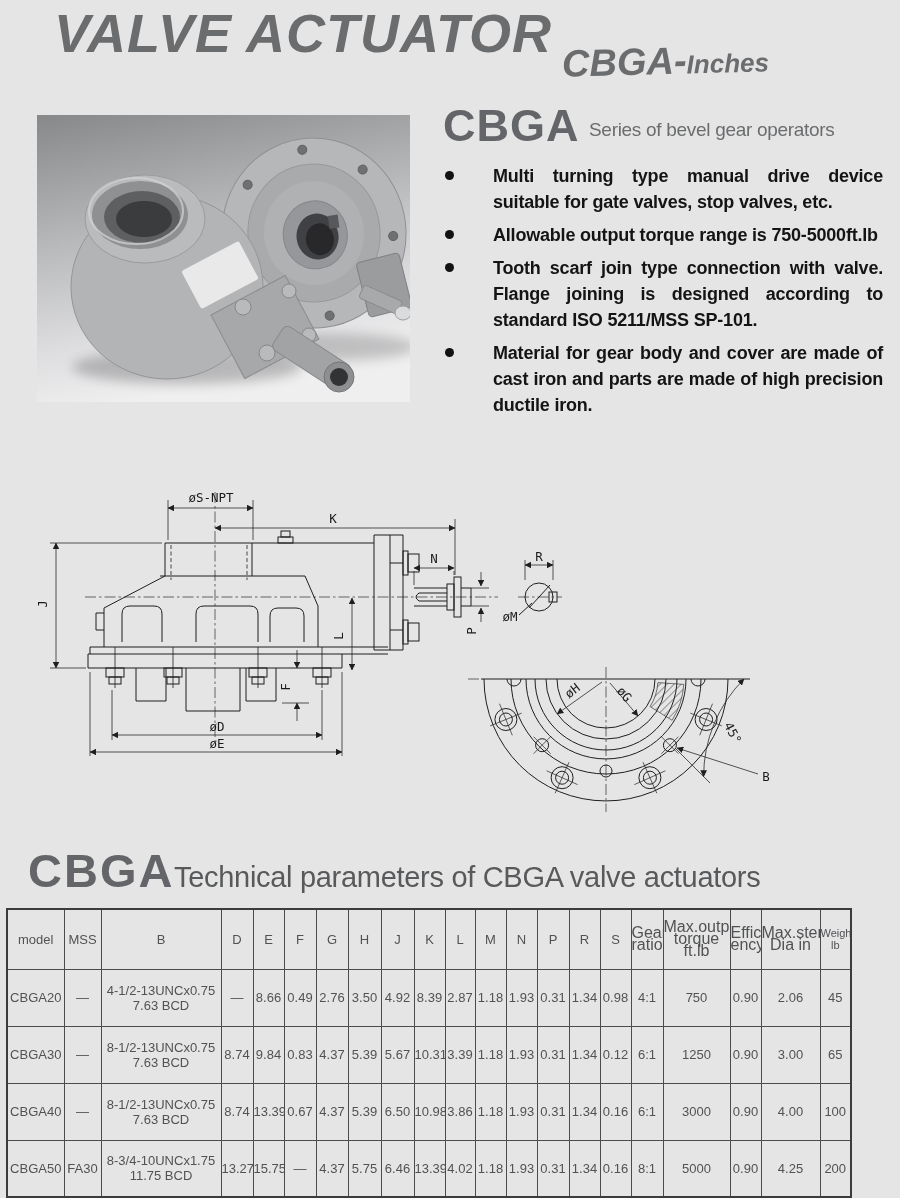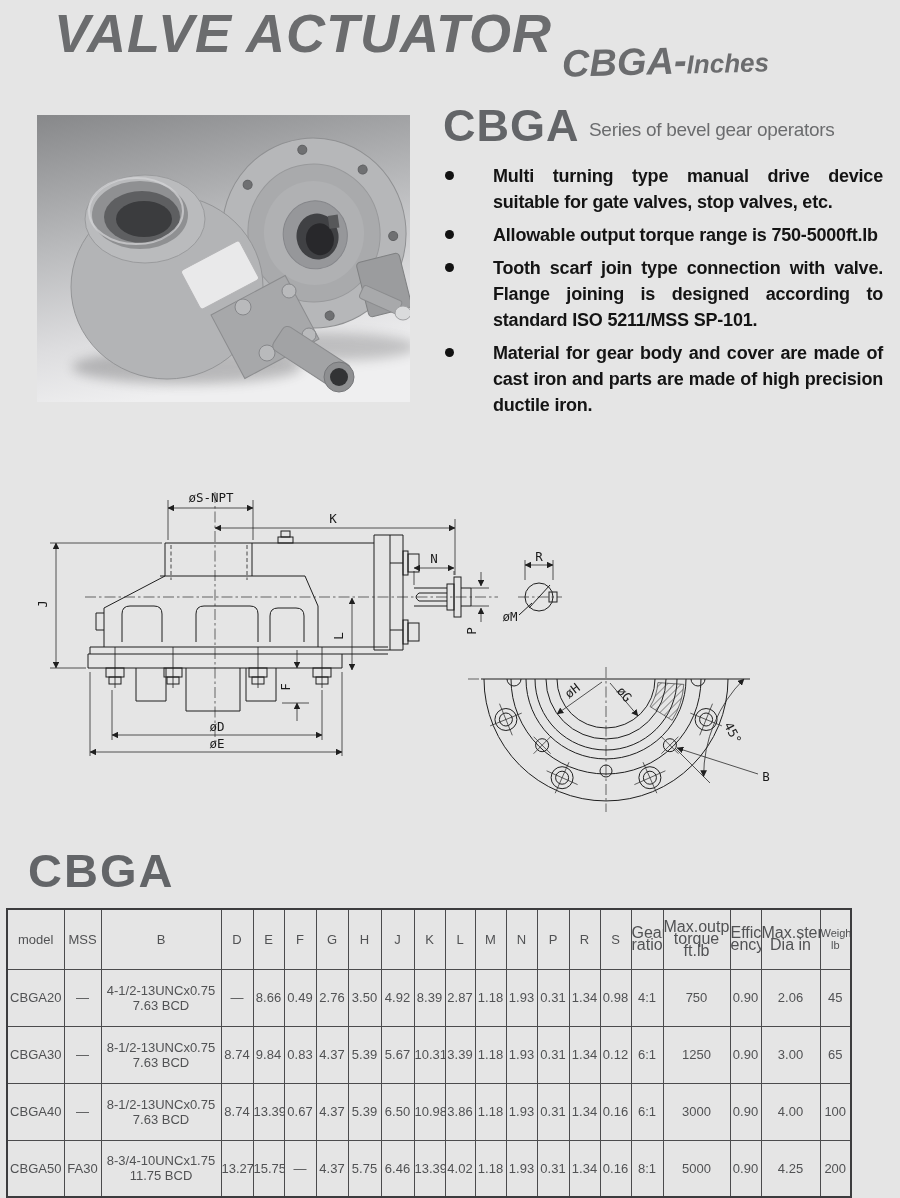--- a/index.html
+++ b/index.html
@@ -308,20 +308,21 @@
       <text class="dim-label" x="217" y="731">øD</text>
       <text class="dim-label" x="217" y="748">øE</text>
       <text class="dim-label" transform="rotate(-38 575 694)" x="575" y="694">øH</text>
       <text class="dim-label" transform="rotate(50 621 697)" x="621" y="697">øG</text>
       <text class="dim-label" transform="rotate(63 729 735)" x="729" y="735">45°</text>
       <text class="dim-label" x="766" y="781">B</text>
     </g>
   </svg>
 
   <div class="params-head">CBGA</div>
+  <div class="params-sub">Technical parameters of CBGA valve actuators</div>
   <table class="params">
     <colgroup>
         <col style="width: 57px;">
         <col style="width: 37px;">
         <col style="width: 120px;">
         <col style="width: 32px;">
         <col style="width: 31px;">
         <col style="width: 32px;">
         <col style="width: 32px;">
         <col style="width: 33px;">

